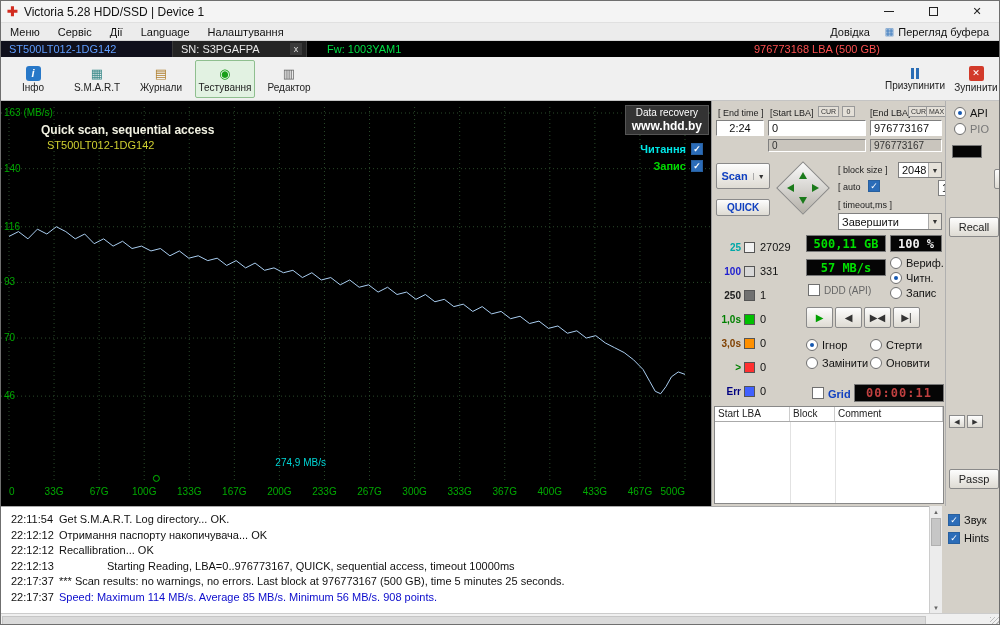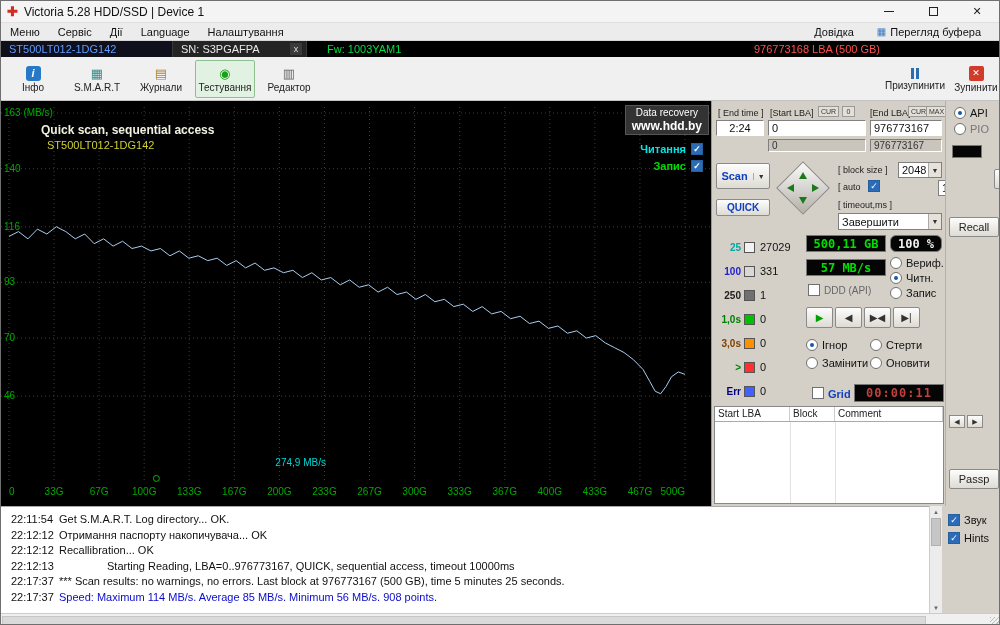--- a/index.html
+++ b/index.html
@@ -12,21 +12,21 @@
   .title{color:#111;}
   .wbtns{margin-left:auto;display:flex;height:100%;}
   .wbtn{width:44px;height:100%;display:flex;align-items:center;justify-content:center;font-size:11px;color:#222;cursor:default;}
   .min-glyph{width:10px;height:1px;background:#222;display:block;}
   .max-glyph{width:9px;height:9px;border:1px solid #222;display:block;}
 
   
   .menubar{position:absolute;top:22px;left:0;width:100%;height:18px;background:#ececec;display:flex;align-items:center;font-size:11px;border-bottom:1px solid #d6d6d6;}
   .menu-items{display:flex;}
   .menu-item{padding:0 9px;color:#111;white-space:nowrap;}
-  .menu-right{margin-left:auto;display:flex;align-items:center;gap:14px;padding-right:18px;}
+  .menu-right{margin-left:auto;display:flex;align-items:center;gap:6px;padding-right:10px;}
   .buffer{display:flex;align-items:center;gap:4px;color:#111;}
   .buf-ico{color:#3a7abf;font-size:10px;}
 
   
   .devicebar{position:absolute;top:40px;left:0;width:100%;height:16px;background:#000;font-size:11px;}
   .devseg{position:absolute;top:0;height:16px;display:flex;align-items:center;padding:0 8px;white-space:nowrap;}
   .seg-model{left:0;width:172px;color:#5f9dff;background:#10101c;border-right:1px solid #3a3a3a;}
   .seg-sn{left:172px;width:134px;color:#e8e8e8;background:#242424;border-right:1px solid #3a3a3a;}
   .seg-x{position:absolute;right:4px;top:2px;width:12px;height:12px;background:#3a3a3a;color:#ddd;font-size:9px;display:flex;align-items:center;justify-content:center;}
   .seg-fw{left:318px;color:#00dd44;}
@@ -65,21 +65,21 @@
   .inset.gray{background:#c9c5bd;color:#333;}
   .microbtn{position:absolute;height:11px;font-size:7px;background:#e4e0d8;border:1px solid #999;display:flex;align-items:center;justify-content:center;padding:0 2px;color:#333;}
   .btn{position:absolute;background:linear-gradient(#fdfdfd,#dedbd3);border:1px solid #8a8a8a;display:flex;align-items:center;justify-content:center;font-size:11px;color:#222;border-radius:2px;}
   .btn.blue{color:#1040c0;font-weight:bold;}
   .btn .drop{margin-left:5px;border-left:1px solid #aaa;padding-left:4px;font-size:7px;color:#333;}
   .combo{position:absolute;background:#fff;border:1px solid #808080;font-size:11px;display:flex;align-items:center;padding-left:3px;color:#111;}
   .combo .arrow{margin-left:auto;width:13px;align-self:stretch;background:#e6e2da;border-left:1px solid #aaa;display:flex;align-items:center;justify-content:center;font-size:7px;color:#333;}
   .spin .arrow{flex-direction:column;font-size:5px;line-height:1;}
   .led{position:absolute;background:#050505;border:1px solid #777;font-family:"DejaVu Sans Mono",monospace;font-weight:bold;display:flex;align-items:center;justify-content:center;font-size:12px;}
   .led.green{color:#00e000;}
-  .led.white{color:#f0f0f0;border-radius:6px;}
+  .led.white{color:#f0f0f0;}
   .led.red{color:#c04040;letter-spacing:1px;text-align:center;}
   .radio{position:absolute;display:flex;align-items:center;gap:4px;font-size:11px;color:#111;white-space:nowrap;}
   .rdot{width:12px;height:12px;border-radius:50%;background:#fff;border:1px solid #707070;position:relative;flex:none;}
   .radio.checked .rdot::after{content:"";position:absolute;left:3px;top:3px;width:4px;height:4px;border-radius:50%;background:#1558b0;}
   .cbx{width:12px;height:12px;background:#fff;border:1px solid #707070;display:inline-flex;align-items:center;justify-content:center;font-size:9px;color:#fff;flex:none;}
   .cbx.checked{background:#2b6cb8;border-color:#275f9e;}
   .cbx.checked::after{content:"✓";}
   .diamond-box{position:absolute;left:62px;top:58px;width:58px;height:58px;}
   .diamond{position:absolute;left:10px;top:10px;width:38px;height:38px;transform:rotate(45deg);background:linear-gradient(135deg,#fafafa,#b4b0a8);border:1px solid #888;}
   .d-arrow{position:absolute;width:0;height:0;}

